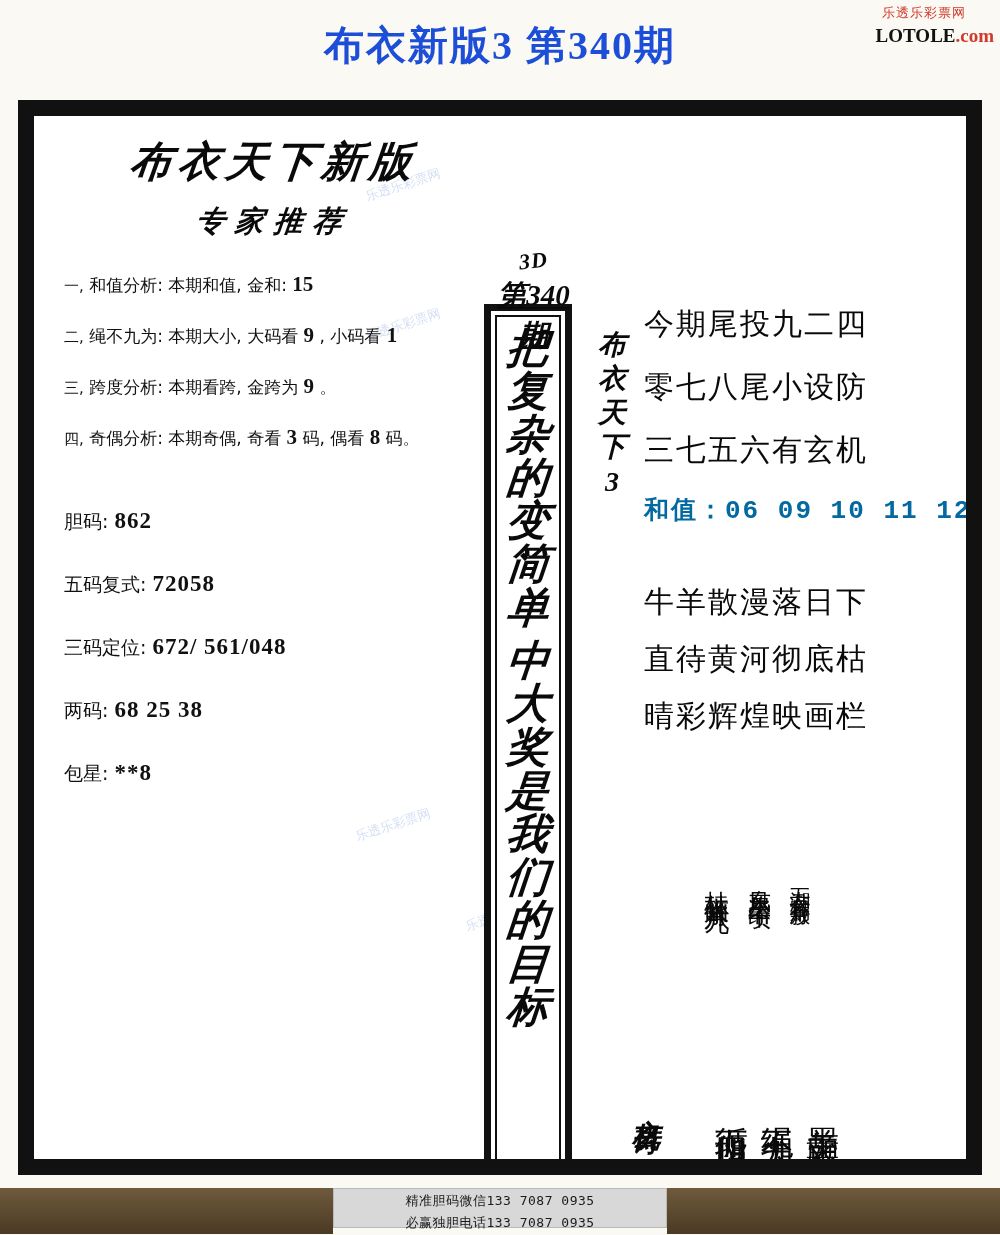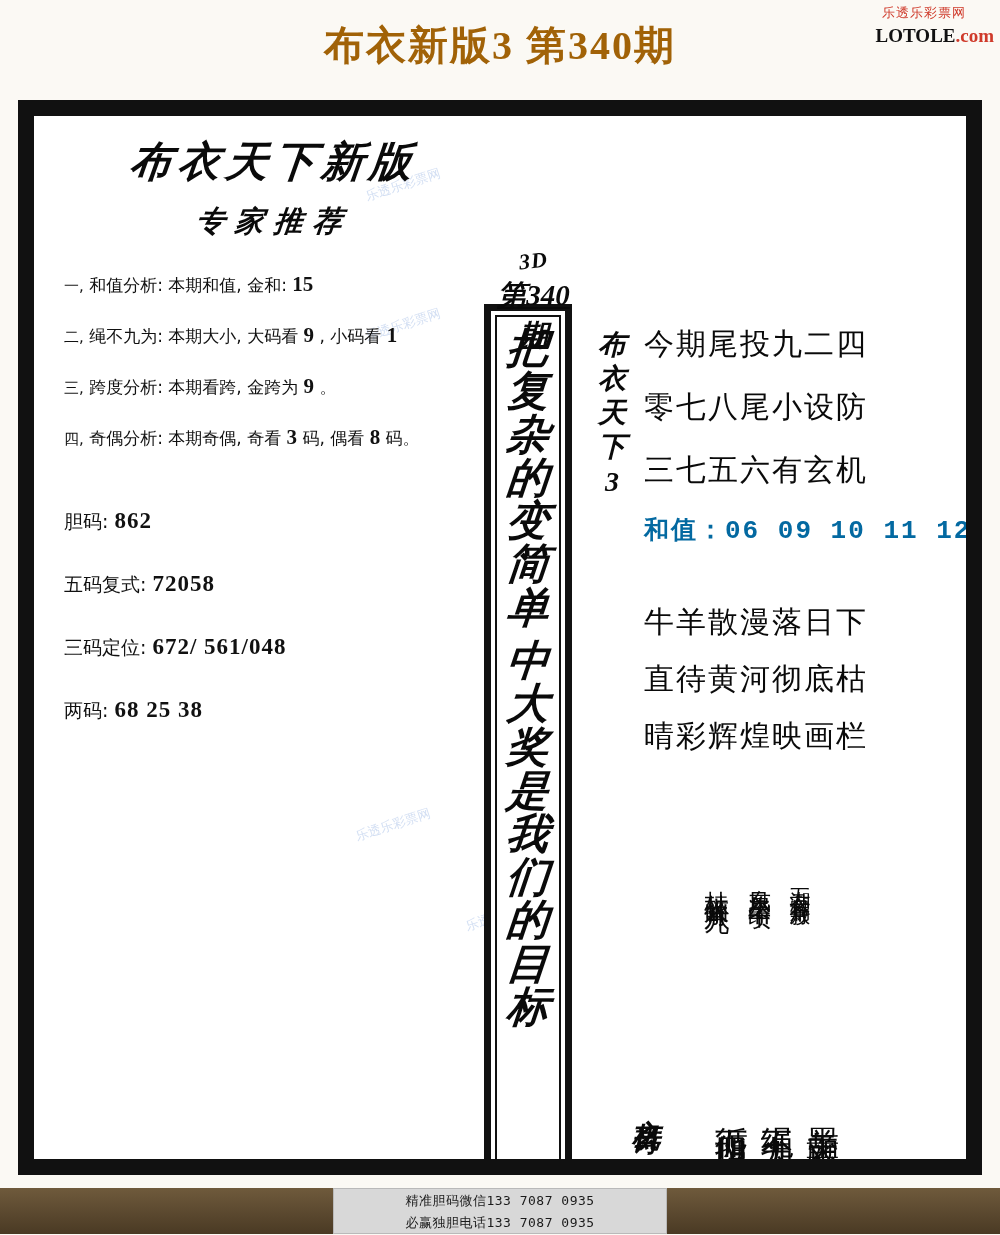--- a/index.html
+++ b/index.html
@@ -51,21 +51,21 @@
   .title-bar {
     position: absolute;
     left: 0; top: 18px;
     width: 1000px;
     text-align: center;
   }
   .title-text {
     font-family: "Liberation Serif", serif;
     font-weight: bold;
     font-size: 40px;
-    color: #a16207;
+    color: #1d4ed8;
     letter-spacing: 2px;
   }
 
   
   .frame-outer {
     position: absolute;
     left: 18px;
     top: 100px;
     width: 964px;
     height: 1075px;
@@ -228,21 +228,21 @@
     font-size: 28px;
     line-height: 1.22;
     color: #0a0a0a;
     text-align: center;
   }
 
   
   .right-col {
     position: absolute;
     left: 610px;
-    top: 208px;
+    top: 188px;
     width: 310px;
     z-index: 5;
   }
   .r-line {
     font-family: "Liberation Serif", serif;
     font-size: 30px;
     color: #0a0a0a;
     letter-spacing: 2px;
     margin-bottom: 22px;
     white-space: nowrap;
@@ -327,21 +327,21 @@
     color: #0a0a0a;
     margin-left: 4px;
   }
 
   
   .footer {
     position: absolute;
     left: 333px;
     top: 1188px;
     width: 334px;
-    height: 46px;
+    height: 40px;
     background: #d8d8d8;
     border: 1px solid #b9b9b9;
     box-sizing: border-box;
     text-align: center;
     z-index: 20;
   }
   .footer-line {
     font-family: "DejaVu Sans Mono", monospace;
     font-size: 13px;
     color: #1a1a1a;
@@ -427,20 +427,24 @@
             <span>五码复式:</span>
             <span class="val">72058</span>
           </div>
           <div class="code-row">
             <span>三码定位:</span>
             <span class="val">672/  561/048</span>
           </div>
           <div class="code-row">
             <span>两码:</span>
             <span class="val">68 25 38</span>
+          </div>
+          <div class="code-row">
+            <span>包星:</span>
+            <span class="val">**8</span>
           </div>
         </div>
       </div>
 
       <div class="issue-label">
         <div><span class="issue-3d">3D</span></div>
         <div class="issue-qi">第340期</div>
       </div>
 
       <div class="center-banner">

